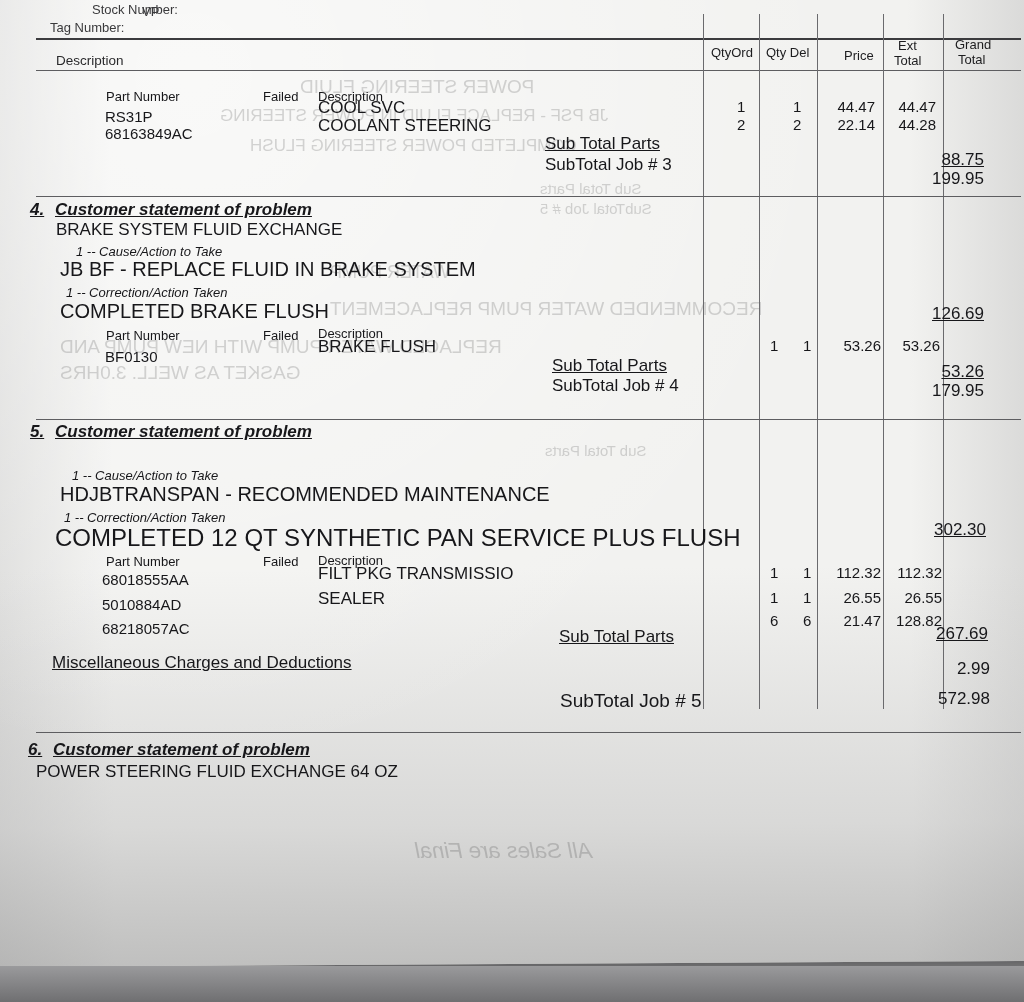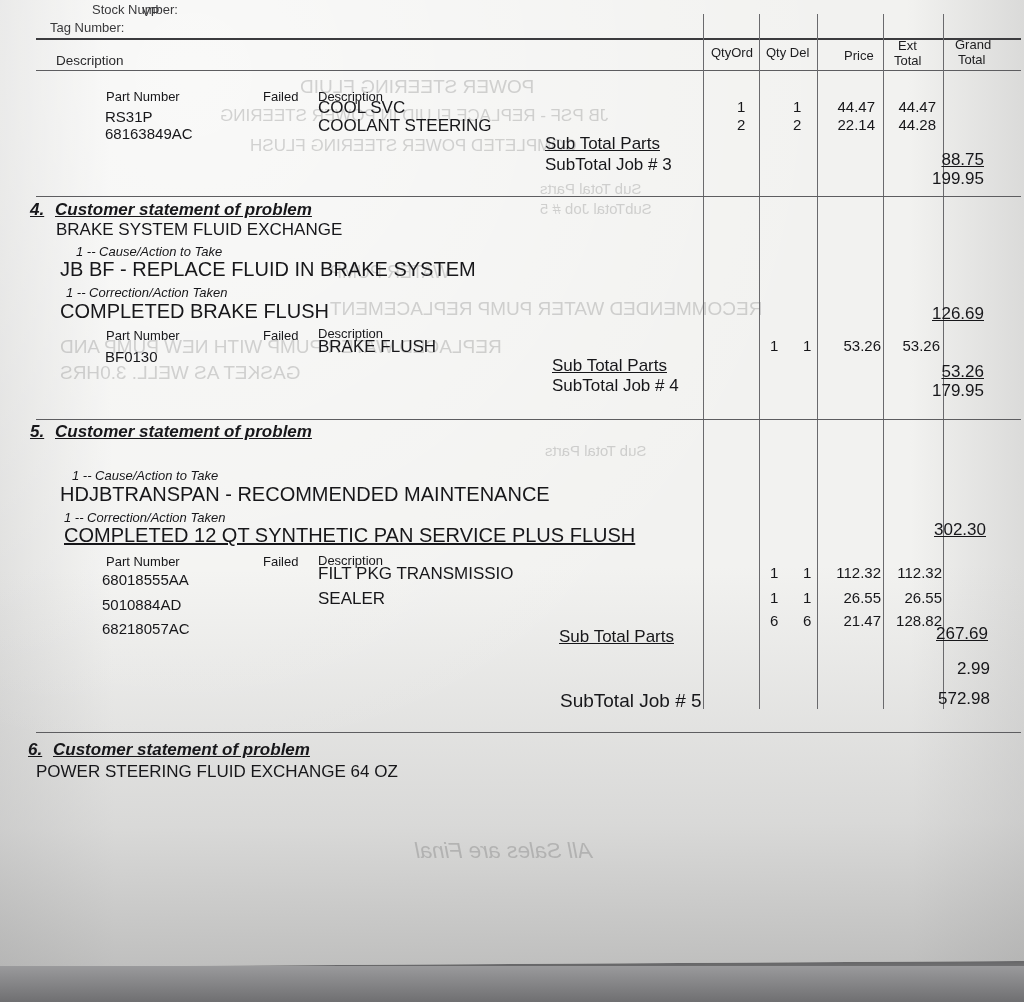--- a/index.html
+++ b/index.html
@@ -176,21 +176,21 @@
     <div class="t big r" style="left:880px; top:355px; width:90px;">179.95</div>
 
     <div class="hline" style="left:22px; top:393px; width:985px;"></div>
 
     <div class="t big bold ital ul" style="left:16px; top:396px;">5.</div>
     <div class="t big bold ital ul" style="left:41px; top:396px;">Customer statement of problem</div>
 
     <div class="t small ital" style="left:58px; top:442px;">1 -- Cause/Action to Take</div>
     <div class="t" style="left:46px; top:457px; font-size:20px;">HDJBTRANSPAN - RECOMMENDED MAINTENANCE</div>
     <div class="t small ital" style="left:50px; top:484px;">1 -- Correction/Action Taken</div>
-    <div class="t" style="left:50px; top:498px; font-size:20px;text-decoration:underline;">COMPLETED 12 QT SYNTHETIC PAN SERVICE PLUS FLUSH</div>
+    <div class="t" style="left:41px; top:498px; font-size:24px;">COMPLETED 12 QT SYNTHETIC PAN SERVICE PLUS FLUSH</div>
     <div class="t big r ul" style="left:880px; top:494px; width:92px;">302.30</div>
 
     <div class="t small" style="left:92px; top:528px;">Part Number</div>
     <div class="t small" style="left:249px; top:528px;">Failed</div>
     <div class="t small" style="left:304px; top:527px;">Description</div>
 
     <div class="t med" style="left:88px; top:545px;">68018555AA</div>
     <div class="t big" style="left:304px; top:538px;">FILT PKG TRANSMISSIO</div>
     <div class="t med" style="left:756px; top:538px;">1</div>
     <div class="t med" style="left:789px; top:538px;">1</div>
@@ -206,20 +206,21 @@
 
     <div class="t med" style="left:88px; top:594px;">68218057AC</div>
     <div class="t med" style="left:756px; top:586px;">6</div>
     <div class="t med" style="left:789px; top:586px;">6</div>
     <div class="t med r" style="left:769px; top:586px; width:98px;">21.47</div>
     <div class="t med r" style="left:826px; top:586px; width:102px;">128.82</div>
 
     <div class="t big ul" style="left:545px; top:601px;">Sub Total Parts</div>
     <div class="t big r ul" style="left:880px; top:598px; width:94px;">267.69</div>
 
+    <div class="t big ul" style="left:38px; top:627px;">Miscellaneous Charges and Deductions</div>
     <div class="t big r" style="left:880px; top:633px; width:96px;">2.99</div>
 
     <div class="t" style="left:546px; top:664px; font-size:19px;">SubTotal Job # 5</div>
     <div class="t big r" style="left:880px; top:663px; width:96px;">572.98</div>
 
     <div class="hline" style="left:22px; top:706px; width:985px;"></div>
 
     <div class="t big bold ital ul" style="left:14px; top:714px;">6.</div>
     <div class="t big bold ital ul" style="left:39px; top:714px;">Customer statement of problem</div>
     <div class="t big" style="left:22px; top:736px;">POWER STEERING FLUID EXCHANGE 64 OZ</div>

